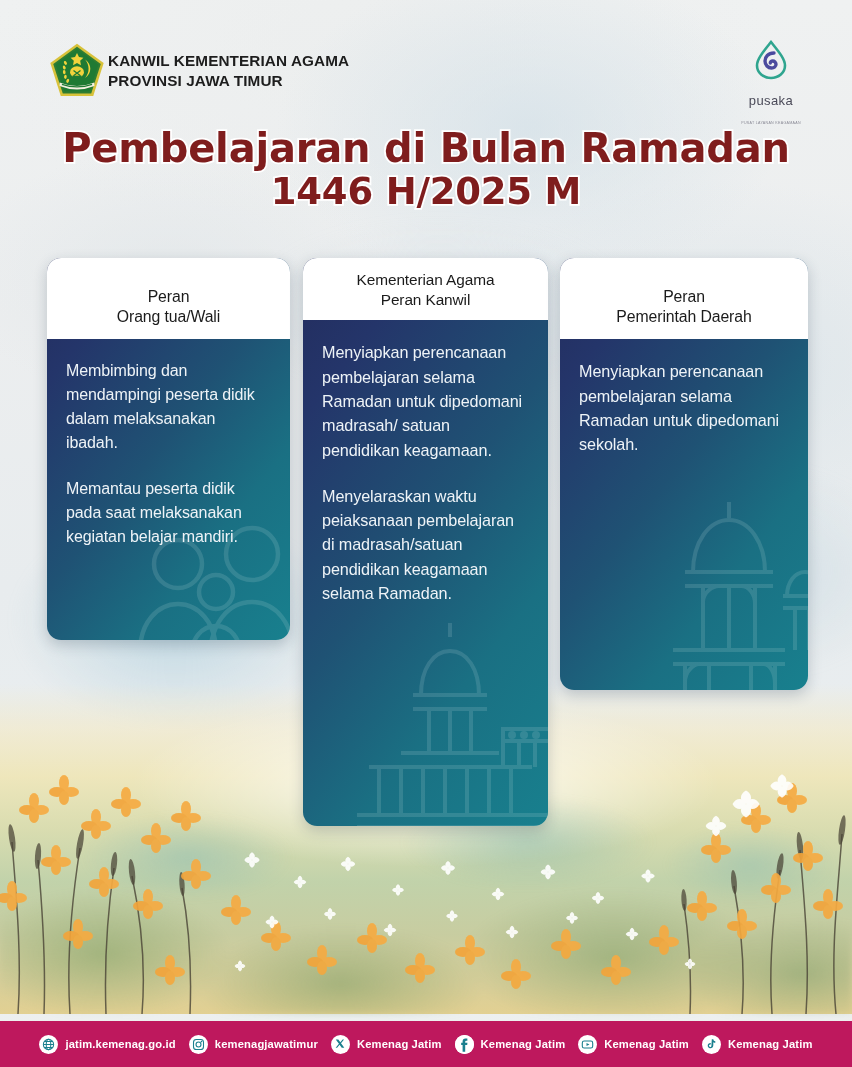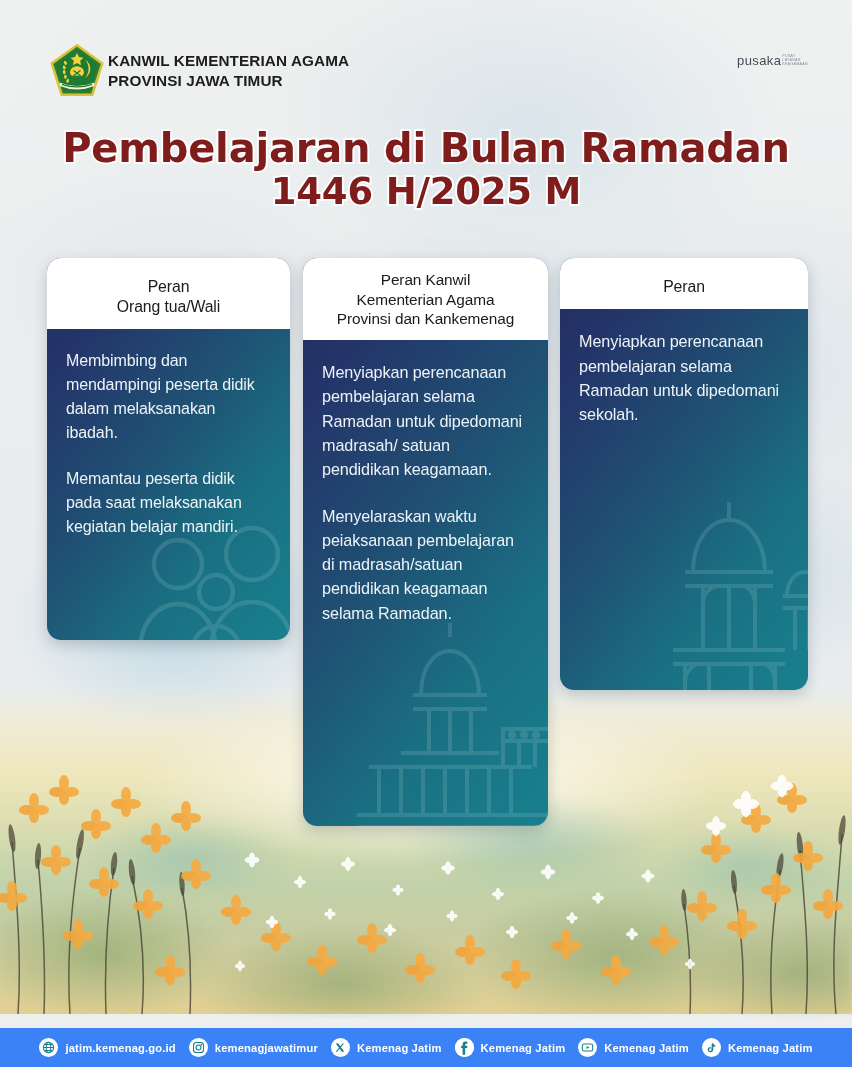--- a/index.html
+++ b/index.html
@@ -74,22 +74,22 @@
     background:
       radial-gradient(ellipse 150px 60px at 22% 40%, rgba(120,180,180,.4) 0%, rgba(120,180,180,0) 70%),
       radial-gradient(ellipse 180px 65px at 62% 30%, rgba(110,175,175,.38) 0%, rgba(110,175,175,0) 70%),
       radial-gradient(ellipse 120px 55px at 88% 45%, rgba(120,180,178,.35) 0%, rgba(120,180,178,0) 70%);
     filter:blur(5px);
   }
   .blossoms { position:absolute; left:0; right:0; bottom:53px; height:250px; }
 
   
   .footer {
-    position:absolute; left:0; right:0; bottom:0; height:39px;
-    background:#3b82f6;
+    position:absolute; left:0; right:0; bottom:0; height:46px;
+    background:#be185d;
     display:flex; align-items:center; justify-content:center;
     gap:13px;
   }
   .soc { display:flex; align-items:center; gap:7px; }
   .soc-ico {
     width:19px; height:19px; border-radius:50%;
     background:#ffffff;
     display:flex; align-items:center; justify-content:center;
     flex:0 0 auto;
   }
@@ -104,22 +104,22 @@
     position:absolute; left:48px; top:42px;
     display:flex; align-items:center; gap:2px;
   }
   .kemenag-logo { width:58px; height:58px; flex:0 0 auto; }
   .hdr-txt {
     font-size:15.3px; font-weight:bold; color:#1d1d1d;
     line-height:1.32; letter-spacing:.1px;
   }
   .pusaka {
     position:absolute; right:46px; top:40px;
-    width:70px; display:flex; flex-direction:row;
-    align-items:center; gap:1px;
+    width:70px; display:flex; flex-direction:column;
+    align-items:center; gap:13px;
   }
   .pusaka-word { font-size:13px; color:#4a4a58; letter-spacing:.4px; font-weight:normal; }
   .pusaka-sub { font-size:3.6px; color:#8a8a96; letter-spacing:.3px; }
 
   
   .title {
     position:absolute; left:0; right:0; top:128px;
     text-align:center;
     font-family:"DejaVu Sans", sans-serif;
     font-weight:bold;
@@ -136,21 +136,21 @@
   .card {
     position:absolute;
     border-radius:14px;
     overflow:hidden;
     box-shadow:0 5px 14px rgba(30,50,70,.22);
     background:linear-gradient(128deg,#232c5d 0%, #24356a 18%, #1f5274 48%, #1a7083 72%, #18808e 100%);
   }
   .card-head {
     background:#ffffff;
     text-align:center;
-    padding:19px 10px 12px;
+    padding:29px 10px 12px;
     color:#1b1b1b;
     font-size:15.6px;
     line-height:1.28;
     letter-spacing:-.1px;
   }
   .card-body {
     position:relative;
     padding:22px 19px 20px;
     color:#eef3f7;
     font-size:16.2px;
@@ -357,23 +357,22 @@
       </g>
     </svg>
     <div class="card-body">
       <p>Membimbing dan mendampingi peserta didik dalam melaksanakan ibadah.</p>
       <p>Memantau peserta didik pada saat melaksanakan kegiatan belajar mandiri.</p>
     </div>
   </div>
 
   <div class="card" id="card2">
     <div class="card-head">
+      <div>Kementerian Agama</div>
       <div>Peran Kanwil</div>
-      <div>Kementerian Agama</div>
-      <div>Provinsi dan Kankemenag</div>
     </div>
     <svg class="watermark wm-gov" viewBox="0 0 215 215">
       <g fill="none" stroke="#bcd8dd" stroke-width="4">
         <path d="M107 6 v14"></path>
         <path d="M78 78 C78 52 90 34 107 34 C124 34 136 52 136 78 Z"></path>
         <path d="M70 78 h74"></path>
         <path d="M70 92 h74"></path>
         <path d="M86 92 v44 M107 92 v44 M128 92 v44"></path>
         <path d="M58 136 h98"></path>
         <path d="M58 150 h98"></path>
@@ -391,20 +390,21 @@
     </svg>
     <div class="card-body">
       <p>Menyiapkan perencanaan pembelajaran selama Ramadan untuk dipedomani madrasah/ satuan pendidikan keagamaan.</p>
       <p>Menyelaraskan waktu peiaksanaan pembelajaran di madrasah/satuan pendidikan keagamaan selama Ramadan.</p>
     </div>
   </div>
 
   <div class="card" id="card3">
     <div class="card-head">
       <div>Peran</div>
+      <div>Pemerintah Daerah</div>
     </div>
     <svg class="watermark wm-dome" viewBox="0 0 185 200">
       <g fill="none" stroke="#bcd8dd" stroke-width="4">
         <path d="M92 4 v16"></path>
         <path d="M56 74 C56 44 72 22 92 22 C112 22 128 44 128 74 Z"></path>
         <path d="M48 74 h88"></path>
         <path d="M48 88 h88"></path>
         <path d="M66 88 C66 110 66 134 66 152 M92 88 v64 M118 88 C118 110 118 134 118 152"></path>
         <path d="M66 104 C66 94 76 88 82 88 M104 88 C112 88 118 96 118 106"></path>
         <path d="M36 152 h112"></path>

